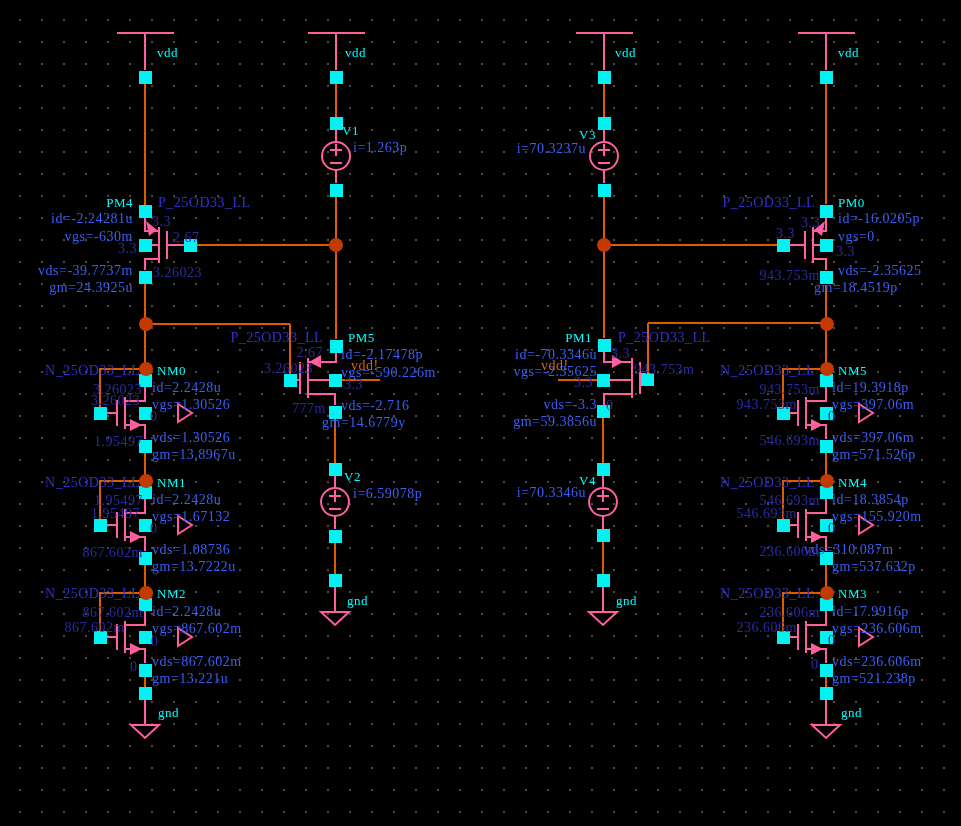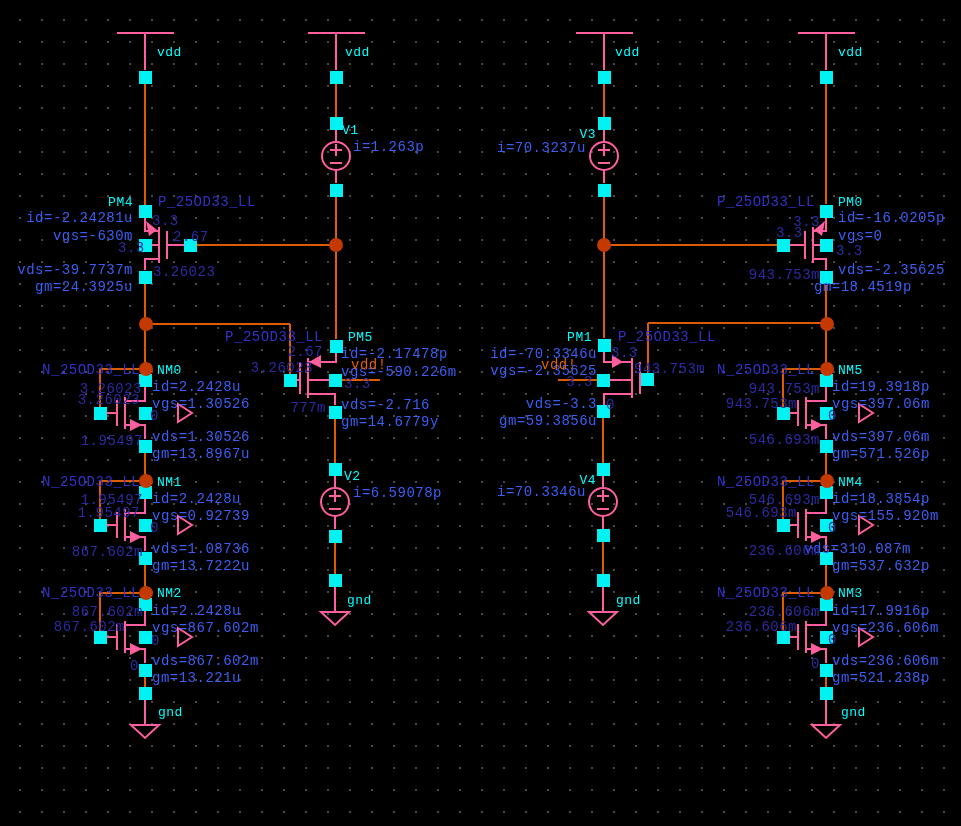--- a/index.html
+++ b/index.html
@@ -1,20 +1,20 @@
 <!DOCTYPE html>
 <html><head>
 <meta charset="utf-8">
 <style>
   html,body{margin:0;padding:0;background:#000;}
   #canvas{
     position:relative;width:961px;height:826px;background:#000;overflow:hidden;
     background-image:radial-gradient(circle,#4a4a4a 1px,transparent 1.4px);
     background-size:22px 22px;background-position:9px 9px;
-    font-family:Liberation Mono, monospace;
+    font-family:Liberation Serif, serif;
   }
   svg{position:absolute;left:0;top:0;}
   .t{position:absolute;white-space:pre;transform:translateY(-50%);line-height:15px;}
   .cy{color:#00ffff;font-size:13px;letter-spacing:.5px;}
   .ann{color:#3c5ef5;font-size:14px;letter-spacing:.5px;}
   .nv{color:#2b2ba4;font-size:14px;letter-spacing:.5px;}
   .mdl{color:#3232c8;font-size:14px;letter-spacing:.5px;}
   .org{color:#e06200;font-size:14px;letter-spacing:.5px;}
   .pinsq{fill:#00f2f2;}
   .pk{stroke:#ff5f9e;stroke-width:2;fill:none;}
@@ -230,21 +230,21 @@
 <div class="t nv" style="right:141px;top:222px">3.3</div>
 <div class="t nv" style="left:776px;top:233px">3.3</div>
 <div class="t nv" style="left:836px;top:251px">3.3</div>
 <div class="t nv" style="right:141px;top:275px">943.753m</div>
 
 <div class="t mdl" style="right:638px;top:337px">P_25OD33_LL</div>
 <div class="t cy" style="left:348px;top:337px">PM5</div>
 <div class="t ann" style="left:341px;top:354px">id=-2.17478p</div>
 <div class="t ann" style="left:341px;top:372px">vgs=-590.226m</div>
 <div class="t ann" style="left:341px;top:405px">vds=-2.716</div>
-<div class="t ann" style="left:341px;top:422px">gm=14.6779y</div>
+<div class="t ann" style="left:322px;top:422px">gm=14.6779y</div>
 <div class="t nv" style="right:638px;top:352px">2.67</div>
 <div class="t nv" style="right:648px;top:368px">3.26023</div>
 <div class="t nv" style="left:344px;top:384px">3.3</div>
 <div class="t nv" style="right:635px;top:408px">777m</div>
 <div class="t org" style="left:351px;top:365px">vdd!</div>
 
 <div class="t cy" style="right:369px;top:337px">PM1</div>
 <div class="t mdl" style="left:618px;top:337px">P_25OD33_LL</div>
 <div class="t ann" style="right:364px;top:354px">id=-70.3346u</div>
 <div class="t ann" style="right:364px;top:371px">vgs=-2.35625</div>
@@ -263,21 +263,21 @@
 <div class="t ann" style="left:152px;top:437px">vds=1.30526</div>
 <div class="t ann" style="left:152px;top:454px">gm=13.8967u</div>
 <div class="t nv" style="right:819px;top:389px">3.26023</div>
 <div class="t nv" style="right:821px;top:400px">3.26023</div>
 <div class="t nv" style="right:818px;top:441px">1.95497</div>
 <div class="t nv" style="left:150px;top:416px">0</div>
 
 <div class="t mdl" style="right:821px;top:482px">N_25OD33_LL</div>
 <div class="t cy" style="left:157px;top:482px">NM1</div>
 <div class="t ann" style="left:152px;top:499px">id=2.2428u</div>
-<div class="t ann" style="left:152px;top:516px">vgs=0.92739</div>
+<div class="t ann" style="left:152px;top:516px">vgs=1.67132</div>
 <div class="t ann" style="left:152px;top:549px">vds=1.08736</div>
 <div class="t ann" style="left:152px;top:566px">gm=13.7222u</div>
 <div class="t nv" style="right:818px;top:500px">1.95497</div>
 <div class="t nv" style="right:821px;top:513px">1.95497</div>
 <div class="t nv" style="right:818px;top:552px">867.602m</div>
 <div class="t nv" style="left:150px;top:528px">0</div>
 
 <div class="t mdl" style="right:821px;top:593px">N_25OD33_LL</div>
 <div class="t cy" style="left:157px;top:593px">NM2</div>
 <div class="t ann" style="left:152px;top:611px">id=2.2428u</div>

